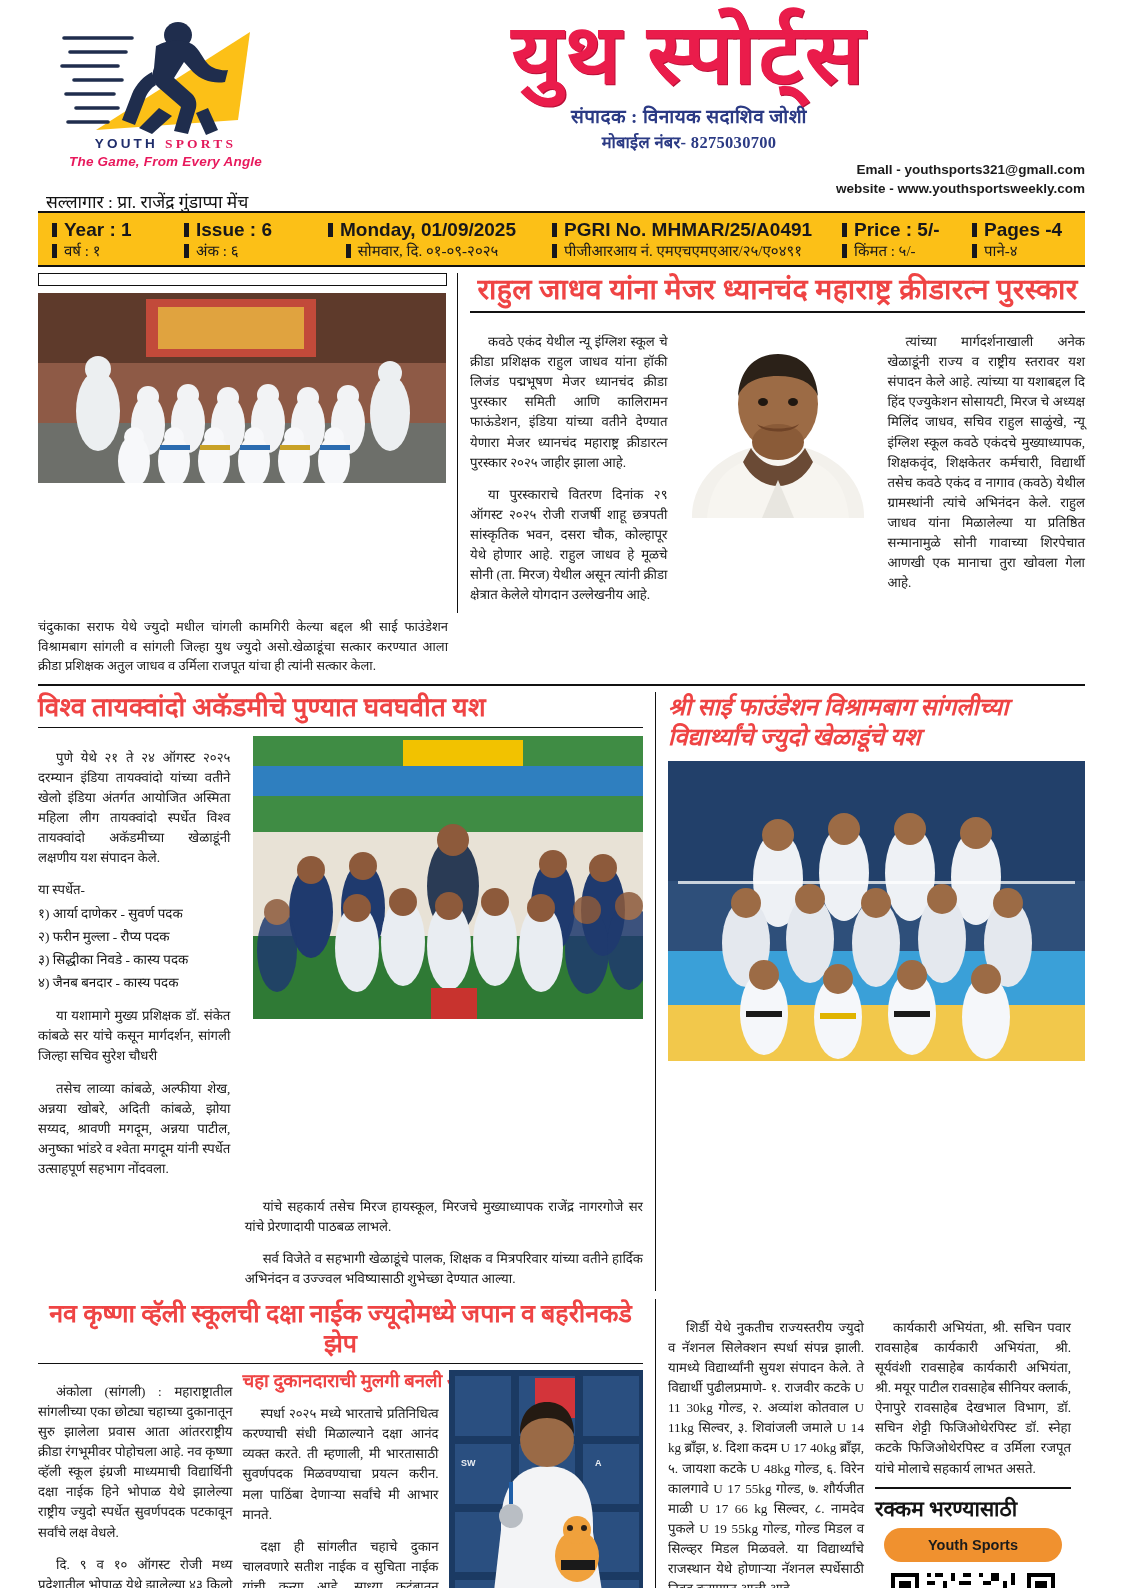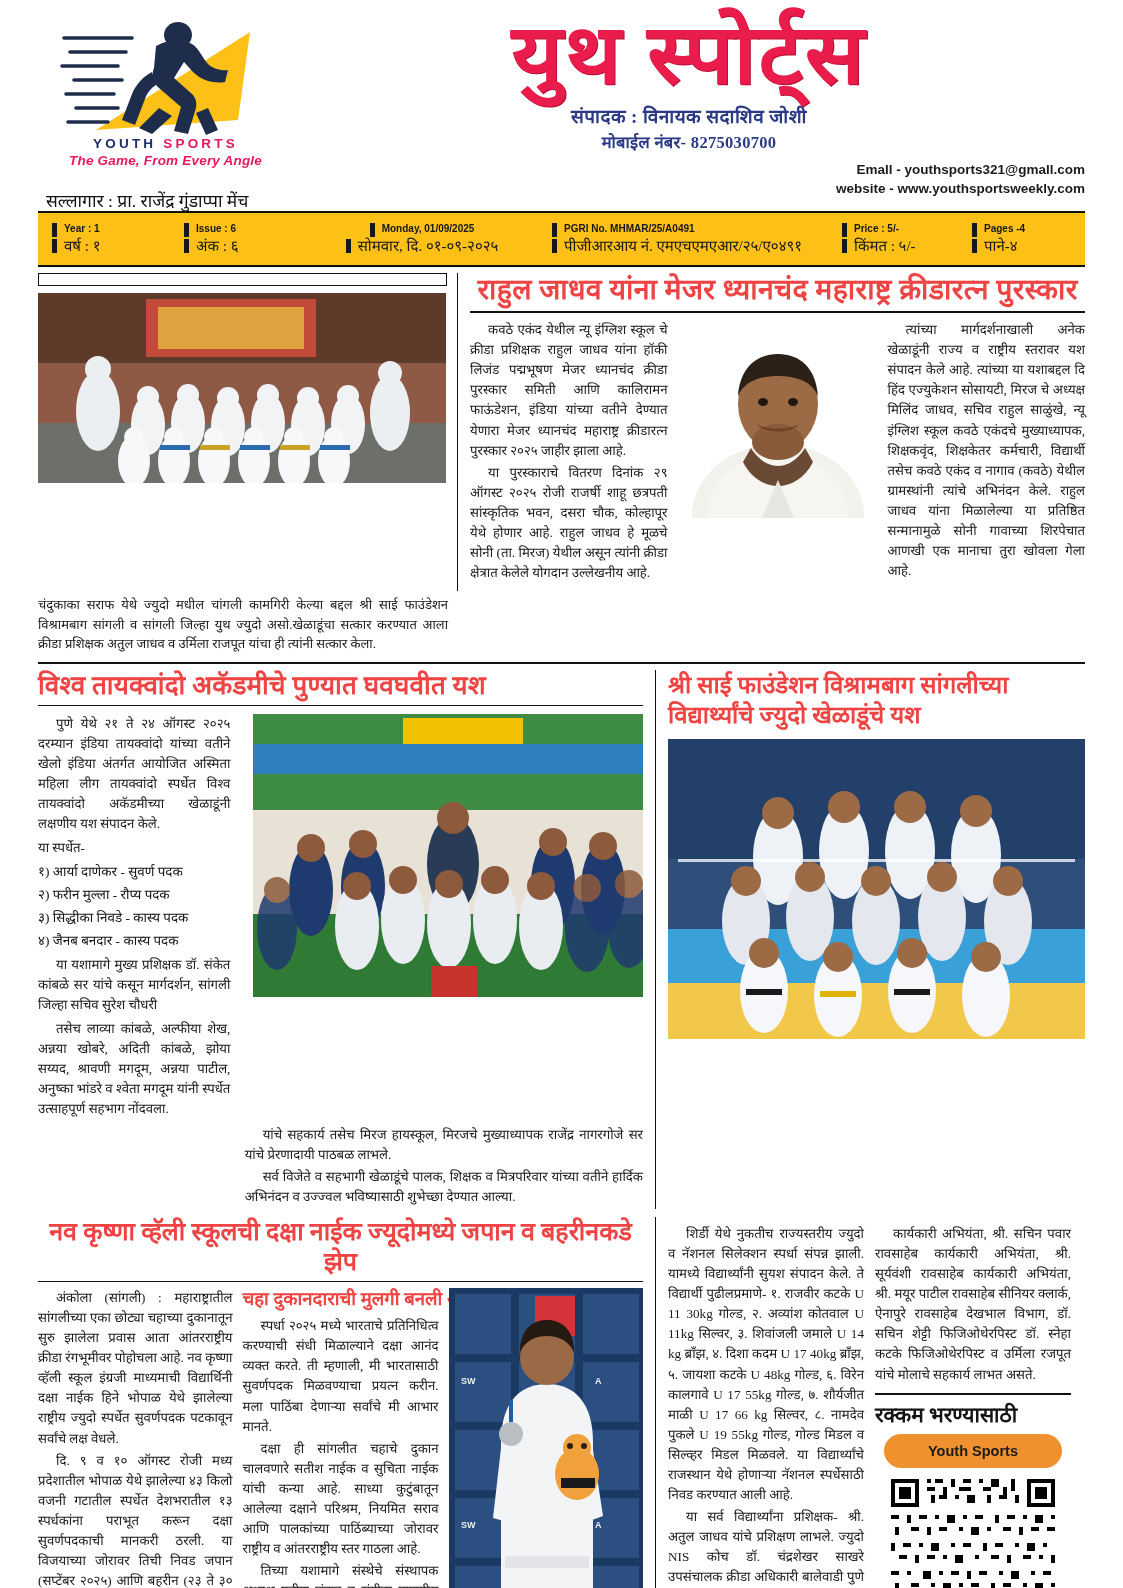--- a/index.html
+++ b/index.html
@@ -15,21 +15,21 @@
 
   
   .masthead { display: flex; align-items: flex-start; height: 205px; position: relative; }
   .logo-block { width: 255px; position: relative; padding-top: 6px; }
   .runner-wrap { position: relative; height: 128px; }
   .runner-svg { position: absolute; left: 22px; top: 0; }
   .logo-name {
     text-align: center; font-size: 13.5px; font-weight: bold; letter-spacing: 3.2px;
     color: #1f2d6b; margin-top: -4px;
   }
-  .logo-name .sp { color: #e3195b; }
+  .logo-name .sp { color: #e3195b; font-family: Liberation Serif, serif; }
   .logo-tag {
     text-align: center; font-size: 13.5px; font-weight: bold; font-style: italic;
     color: #e8185c; letter-spacing: .2px; margin-top: 2px;
   }
   .advisor { font-size: 17.5px; color: #111; margin-top: 20px; padding-left: 8px; white-space: nowrap; }
 
   .title-block { flex: 1; text-align: center; padding-top: 6px; position: relative; }
   .paper-title {
     font-family: "Liberation Serif", serif;
     font-size: 83px; font-weight: bold; color: #ea1c4b;
@@ -44,41 +44,41 @@
   .contact-block div { font-size: 13.5px; font-weight: bold; color: #1b1b1b; line-height: 1.45; text-align: right; }
 
   
   .infobar {
     background: #fcc017; border-top: 2px solid #111; border-bottom: 2px solid #111;
     display: flex; align-items: stretch; height: 56px; padding: 3px 8px;
   }
   .info-cell { display: flex; flex-direction: column; justify-content: center; padding: 0 6px; }
   .info-en, .info-mr { display: flex; align-items: center; line-height: 1.25; white-space: nowrap; }
   .bar-mark { display: inline-block; width: 5px; height: 14px; background: #17171b; margin-right: 7px; flex: none; }
-  .info-en span.t { font-size: 10px; font-weight: bold; color: #17171b; }
+  .info-en span.t { font-size: 19px; font-weight: bold; color: #17171b; }
   .info-mr span.t { font-size: 15px; color: #17171b; }
   .c-year { width: 132px; }
   .c-issue { width: 120px; }
   .c-date { width: 248px; align-items: center; }
   .c-pgri { width: 290px; }
   .c-price { width: 130px; }
   .c-pages { width: 110px; }
   .hr-thin { border-bottom: 1px solid #111; }
   .mr { font-family: "Liberation Serif", serif; }
 
   .headline {
     font-family: "Liberation Serif", serif;
     font-weight: bold; color: #ef4444; line-height: 1.2;
   }
   .body-text {
     font-family: "Liberation Serif", serif;
     font-size: 13.2px; line-height: 1.52; text-align: justify; color: #1a1a1a;
     hyphens: none;
   }
-  .body-text p { text-indent: 18px; margin-bottom: 2px; }
+  .body-text p { text-indent: 18px; margin-bottom: 2px; margin-top: 12px; }
   .body-text p.noind { text-indent: 0; }
 
   .photo { background: #c9ccd2; position: relative; overflow: hidden; }
   .caption { font-family: "Liberation Serif", serif; font-size: 13px; line-height: 1.5; text-align: justify; color: #1a1a1a; }
 
   
   .row1 { display: flex; margin-top: 6px; }
   .col-left-1 { width: 420px; padding-right: 10px; border-right: 1.5px solid #111; }
   .col-right-1 { width: 627px; padding-left: 12px; }
 
@@ -92,21 +92,21 @@
 
   .lead-cols { display: flex; gap: 11px; margin-top: 7px; }
   .lead-col { width: 198px; }
   .lead-portrait { width: 198px; height: 198px; background: #b9bec6; overflow: hidden; position: relative; }
 
   .photo1 { width: 408px; height: 190px; margin-top: 7px; }
 
   
   .row2 { display: flex; margin-top: 8px; border-top: 2px solid #111; padding-top: 6px; }
   .col-left-2 { width: 618px; padding-right: 12px; border-right: 1.5px solid #111; }
-  .col-right-2 { width: 429px; padding-left: 12px; }
+  .col-right-2 { width: 429px; padding-left: 12px; font-style: italic; }
 
   .tkd-head { font-size: 26px; letter-spacing: .2px; }
   .sai-head { font-size: 24px; line-height: 1.28; }
 
   .tkd-body { display: flex; gap: 23px; margin-top: 8px; }
   .tkd-text { width: 200px; }
   .tkd-photo { width: 405px; height: 283px; }
 
   .medal-list { font-family: "Liberation Serif", serif; font-size: 13.4px; line-height: 1.72; }
 

